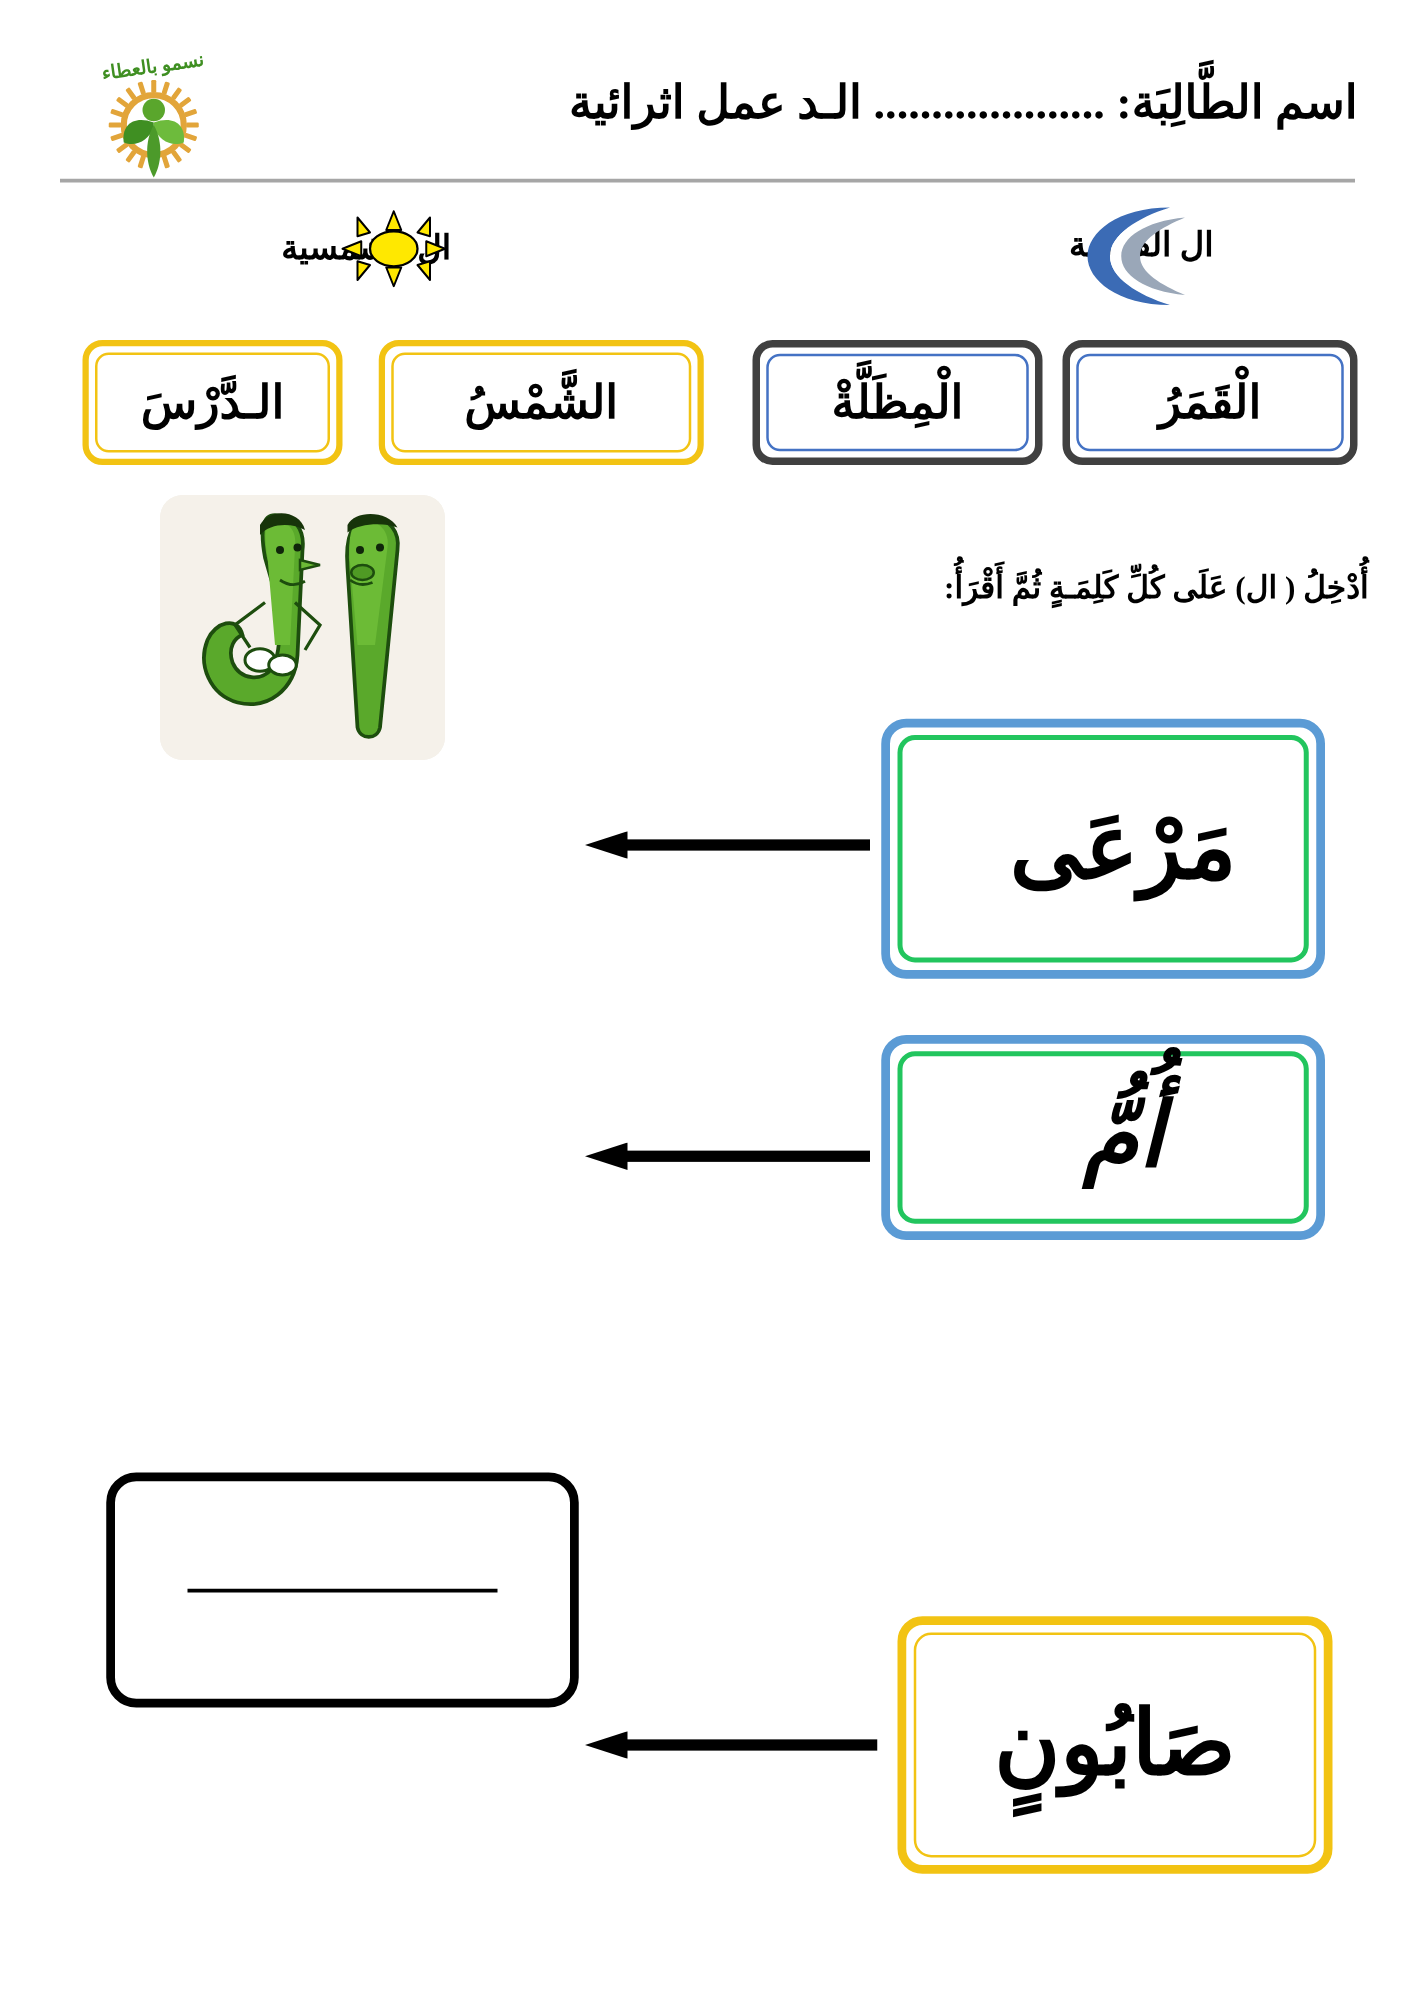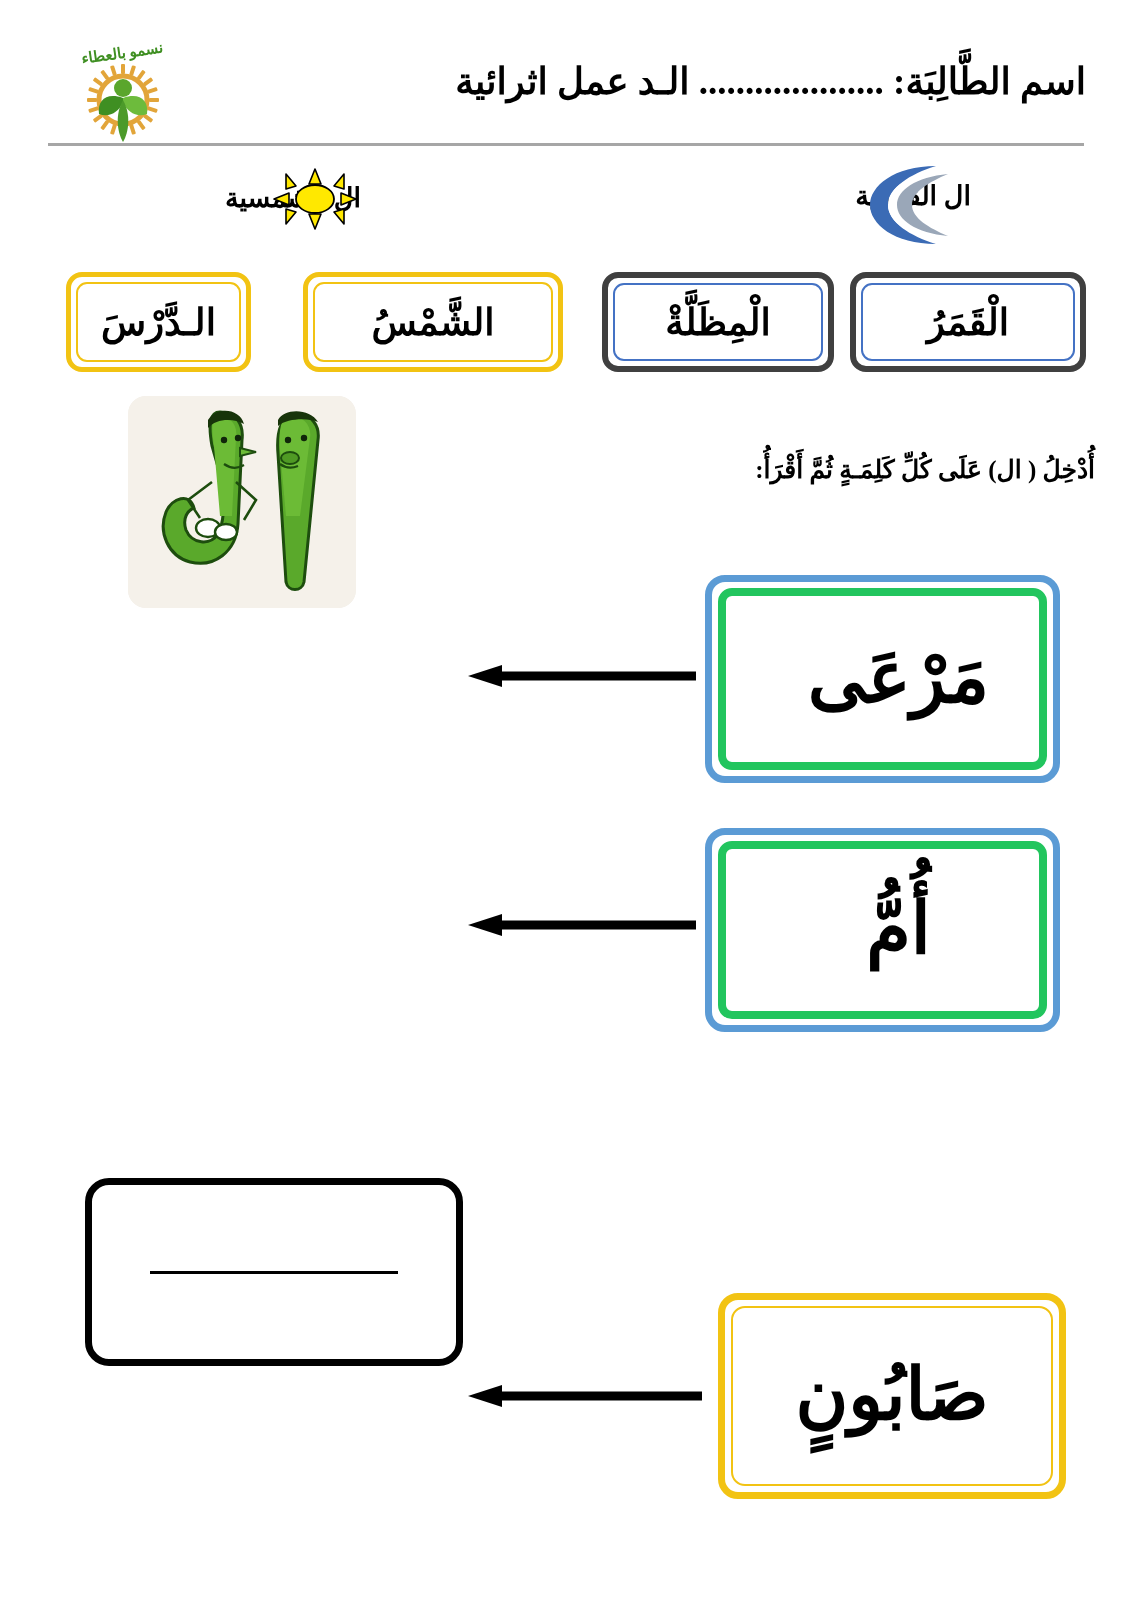--- a/index.html
+++ b/index.html
@@ -116,21 +116,21 @@
     white-space: nowrap;
   }
   .chip.blue { border: 6px solid #404040; }
   .chip.blue .chip-inner { border: 2px solid #4472c4; }
   .chip.yellow { border: 5px solid #f2c313; }
   .chip.yellow .chip-inner { border: 2px solid #f2c313; }
 
   #chip-0 { left: 850px; top: 0; width: 236px; }   
   #chip-1 { left: 602px; top: 0; width: 232px; }   
   #chip-2 { left: 303px; top: 0; width: 260px; }   
-  #chip-3 { left: 66px;  top: 0; width: 185px; }   
+  #chip-3 { left: 66px;  top: 0; width: 208px; }   
 
   
   #instruction {
     position: absolute;
     right: 36px;
     top: 455px;
     width: 670px;
     text-align: right;
     direction: rtl;
     font-family: "Liberation Serif", serif;
@@ -168,21 +168,21 @@
     position: absolute;
     left: 6px; top: 6px; right: 6px; bottom: 6px;
     border-radius: 14px;
     box-sizing: border-box;
     background: #ffffff;
     display: flex;
     align-items: center;
     justify-content: center;
   }
   .word-card.blue { border: 7px solid #5b9bd5; }
-  .word-card.blue .word-card-inner { border: 8px solid #22c55e; padding-left: 32px; }
+  .word-card.blue .word-card-inner { border: 4px solid #22c55e; padding-left: 32px; }
   .word-card.yellow { border: 7px solid #f2c313; }
   .word-card.yellow .word-card-inner { border: 2px solid #f2c313; }
   .word-text {
     font-family: "Liberation Serif", serif;
     font-weight: 700;
     color: #000000;
     direction: rtl;
     white-space: nowrap;
     font-size: 72px;
     line-height: 1.05;
@@ -365,21 +365,21 @@
         <path d="M0 11 L34 0 L34 22 Z" fill="#000000"></path>
         <rect x="32" y="6.5" width="196" height="9" fill="#000000"></rect>
       </svg>
     </div>
     <div class="answer-box" style="left:85px; top:603px; width:378px; height:188px;">
       <div class="answer-line"></div>
     </div>
   </div>
 
   <div class="row" id="row-1">
-    <div class="word-card blue" style="left:705px; top:0; width:355px; height:204px;">
+    <div class="word-card blue" style="left:705px; top:0; width:355px; height:164px;font-style:italic;">
       <div class="word-card-inner">
         <span class="word-text">أُمُّ</span>
       </div>
     </div>
     <div class="arrow" style="left:468px; top:86px; width:228px;">
       <svg width="228" height="22" viewBox="0 0 228 22" xmlns="http://www.w3.org/2000/svg">
         <path d="M0 11 L34 0 L34 22 Z" fill="#000000"></path>
         <rect x="32" y="6.5" width="196" height="9" fill="#000000"></rect>
       </svg>
     </div>

